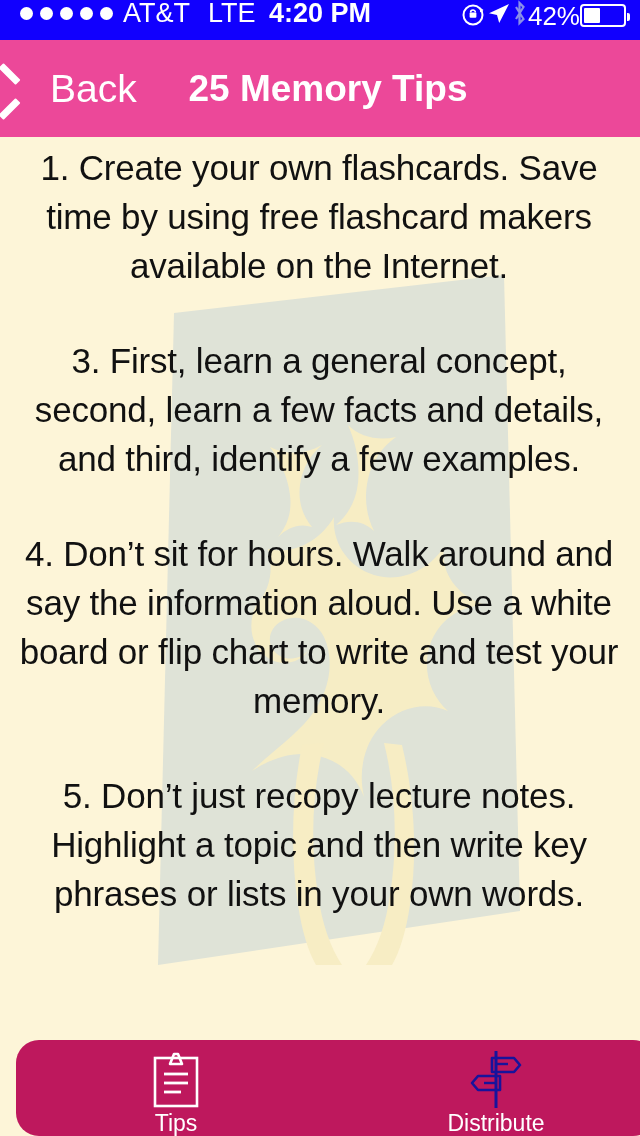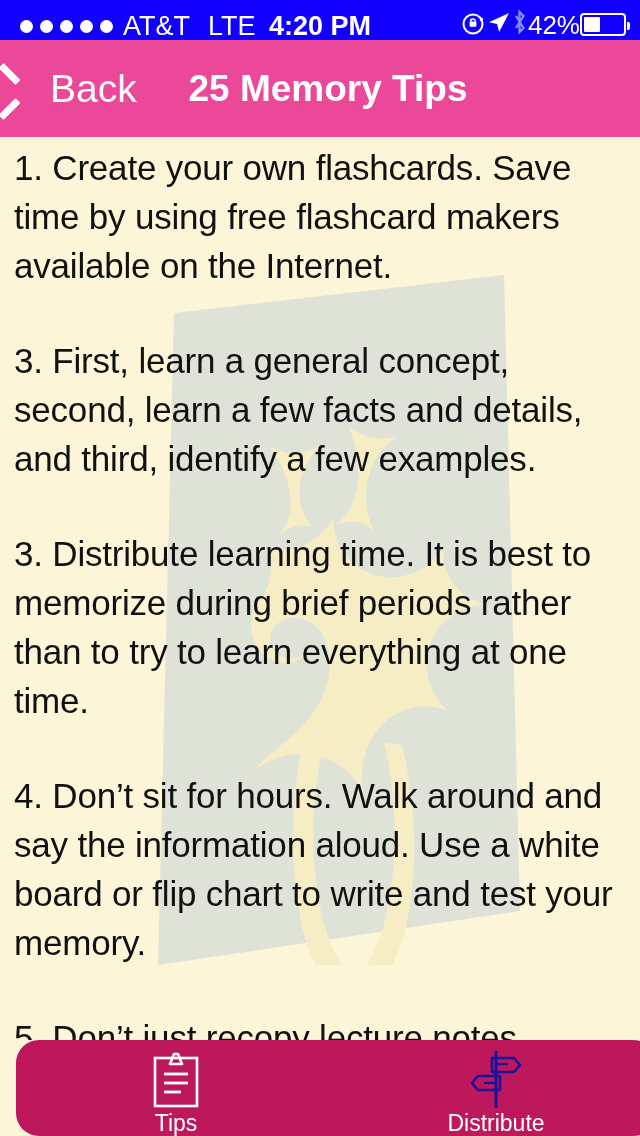--- a/index.html
+++ b/index.html
@@ -21,21 +21,21 @@
   }
 
   
   .status-bar {
     position: absolute;
     top: 0; left: 0;
     width: 640px;
     height: 40px;
     background: #1100fe;
     display: flex;
-    align-items: flex-end;
+    align-items: flex-start;
     box-sizing: border-box;
     padding: 0 14px 0 20px;
     color: #ffffff;
   }
   .status-left {
     display: flex;
     align-items: center;
     flex: 0 0 auto;
   }
   .signal-dots {
@@ -198,20 +198,21 @@
     position: relative;
     z-index: 2;
     padding: 6px 16px 0 14px;
   }
   .tip {
     font-size: 35px;
     line-height: 49px;
     color: #111111;
     margin: 0 0 46px 0;
     letter-spacing: -0.2px;
+    text-align: center;
   }
   .tip:last-child { margin-bottom: 0; }
 
   
   .tab-bar {
     position: absolute;
     left: 16px;
     top: 1040px;
     width: 640px;
     height: 96px;
@@ -322,21 +323,20 @@
                    L190,690 C178,672 170,648 166,620 C158,570 160,516 172,468 Z" fill="#f7edc4"></path>
           <path d="M250,470 C262,520 266,576 258,630 C254,656 248,676 240,690
                    L214,690 C226,672 234,648 238,620 C246,570 244,516 232,468 Z" fill="#f7edc4"></path>
         </g>
       </svg>
     </div>
 
     <div class="tips-list">
       <p class="tip">1. Create your own flashcards. Save time by using free flashcard makers available on the Internet.</p>
       <p class="tip">3. First, learn a general concept, second, learn a few facts and details, and third, identify a few examples.</p>
-      <p class="tip">3. Distribute learning time. It is best to memorize during brief periods rather than to try to learn everything at one time.</p>
       <p class="tip">4. Don’t sit for hours. Walk around and say the information aloud. Use a white board or flip chart to write and test your memory.</p>
       <p class="tip">5. Don’t just recopy lecture notes. Highlight a topic and then write key phrases or lists in your own words.</p>
 
     </div>
   </div>
 
   <div class="tab-bar">
 
     <div class="tab-item selected">
       <span class="tab-icon">

